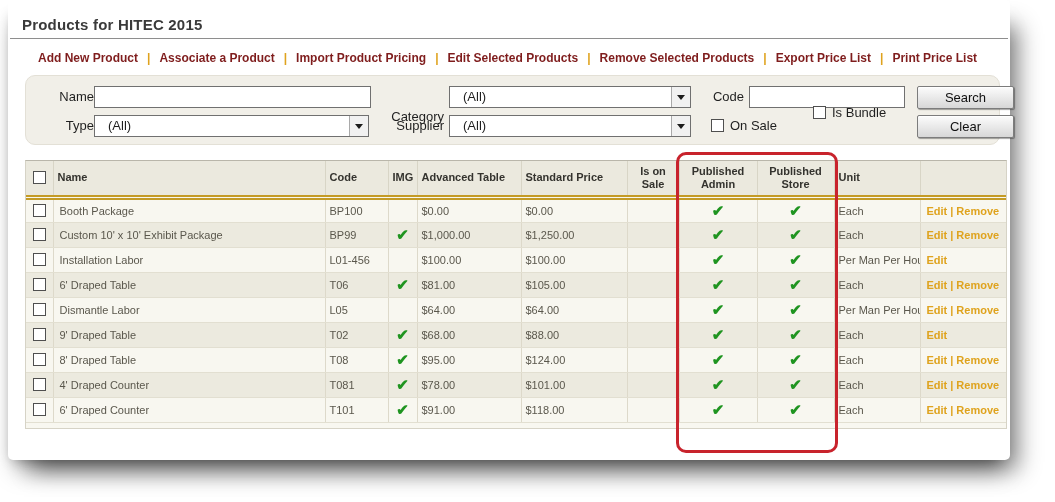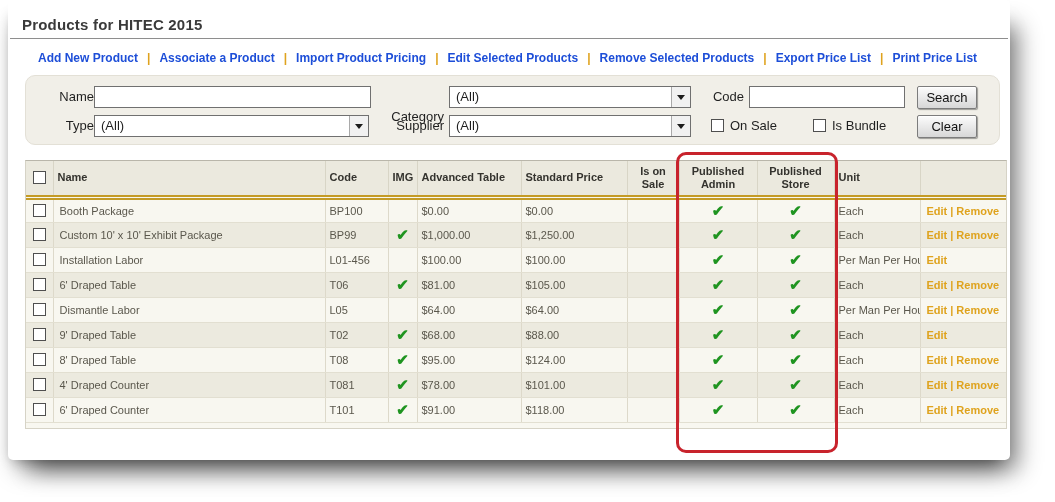--- a/index.html
+++ b/index.html
@@ -19,56 +19,56 @@
   }
   
   .page-title {
     padding:16px 0 5px 14px;
     font-size:15px; font-weight:bold; color:#3a3a3a; letter-spacing:.2px;
   }
   .title-rule { margin-left:2px; width:998px; border-top:1px solid #8e8e8e; }
 
   
   .toolbar { margin:12px 0 0 30px; font-size:12px; font-weight:bold; white-space:nowrap; }
-  .toolbar a { color:#1d4ed8; text-decoration:none; cursor:pointer; }
+  .toolbar a { color:#7f1d1d; text-decoration:none; cursor:pointer; }
   .toolbar .tsep { color:#DFA31E; font-weight:bold; margin:0 9px; }
 
   
   .filter-panel {
     position:relative; margin:10px 0 0 17px;
     width:975px; height:70px;
     background:#f1efe8; border:1px solid #e3e0d6; border-radius:10px;
   }
   .fl { position:absolute; font-size:13px; color:#1f1f1f; line-height:22px; text-align:right; }
   .txt-input {
     position:absolute; height:22px; background:#fff;
     border:1px solid #707070; font:13px "Liberation Sans",sans-serif; padding:0 4px; outline:none;
   }
   .sel {
     position:absolute; height:22px; background:#fff;
     border:1px solid #707070; font-size:13px; color:#1f1f1f;
     display:flex; align-items:center; cursor:default;
   }
-  .sel .val { flex:1; padding:0 6px; line-height:20px; }
+  .sel .val { flex:1; padding:0 13px; line-height:20px; }
   .sel .chev {
     width:19px; height:20px; border-left:1px solid #a9a9a9; background:#f1f1f1;
     display:flex; align-items:center; justify-content:center;
   }
   .sel .chev i {
     width:0; height:0; border-left:4px solid transparent; border-right:4px solid transparent;
     border-top:5px solid #1c1c1c;
   }
   .cb {
     appearance:none; -webkit-appearance:none;
     width:13px; height:13px; background:#fff; border:1px solid #4f4f4f;
     vertical-align:-2px; margin-right:6px; cursor:pointer;
   }
   .cb-lab { position:absolute; font-size:13px; color:#1f1f1f; line-height:22px; white-space:nowrap; }
   .btn {
-    position:absolute; width:60px; height:23px;
+    position:absolute; width:97px; height:23px;
     font:13px "Liberation Sans",sans-serif; color:#111;
     background:linear-gradient(#fcfcfc,#d7d7d7);
     border:1px solid #7c7c7c; border-radius:2px;
     box-shadow:1px 1px 1px rgba(0,0,0,0.35), inset 0 1px 0 #fff;
     cursor:pointer;
   }
 
   
   .table-wrap {
     position:relative; margin:15px 0 0 17px; width:982px;
@@ -142,21 +142,21 @@
         </span>
     </div>
     <div class="fl" style="left:350px; top:39px; width:68px;">Supplier</div>
     <div class="sel" style="left:423px; top:39px; width:242px;">
       <span class="val">(All)</span>
       <span class="chev">
           <i></i>
         </span>
     </div>
     <label class="cb-lab" style="left:685px; top:39px;"><input type="checkbox" class="cb" style=""><span>On Sale</span></label>
-    <label class="cb-lab" style="left:787px; top:39px;"><input type="checkbox" class="cb" style=""><span>Is Bundle</span></label>
+    <label class="cb-lab" style="left:787px; top:26px;"><input type="checkbox" class="cb" style=""><span>Is Bundle</span></label>
     <button class="btn" style="left:891px; top:39px;">Clear</button>
   </div>
 
   <div class="table-wrap">
     <div class="red-highlight"></div>
     <table>
       <colgroup>
         <col style="width:27px">
           <col style="width:272px">
           <col style="width:63px">

